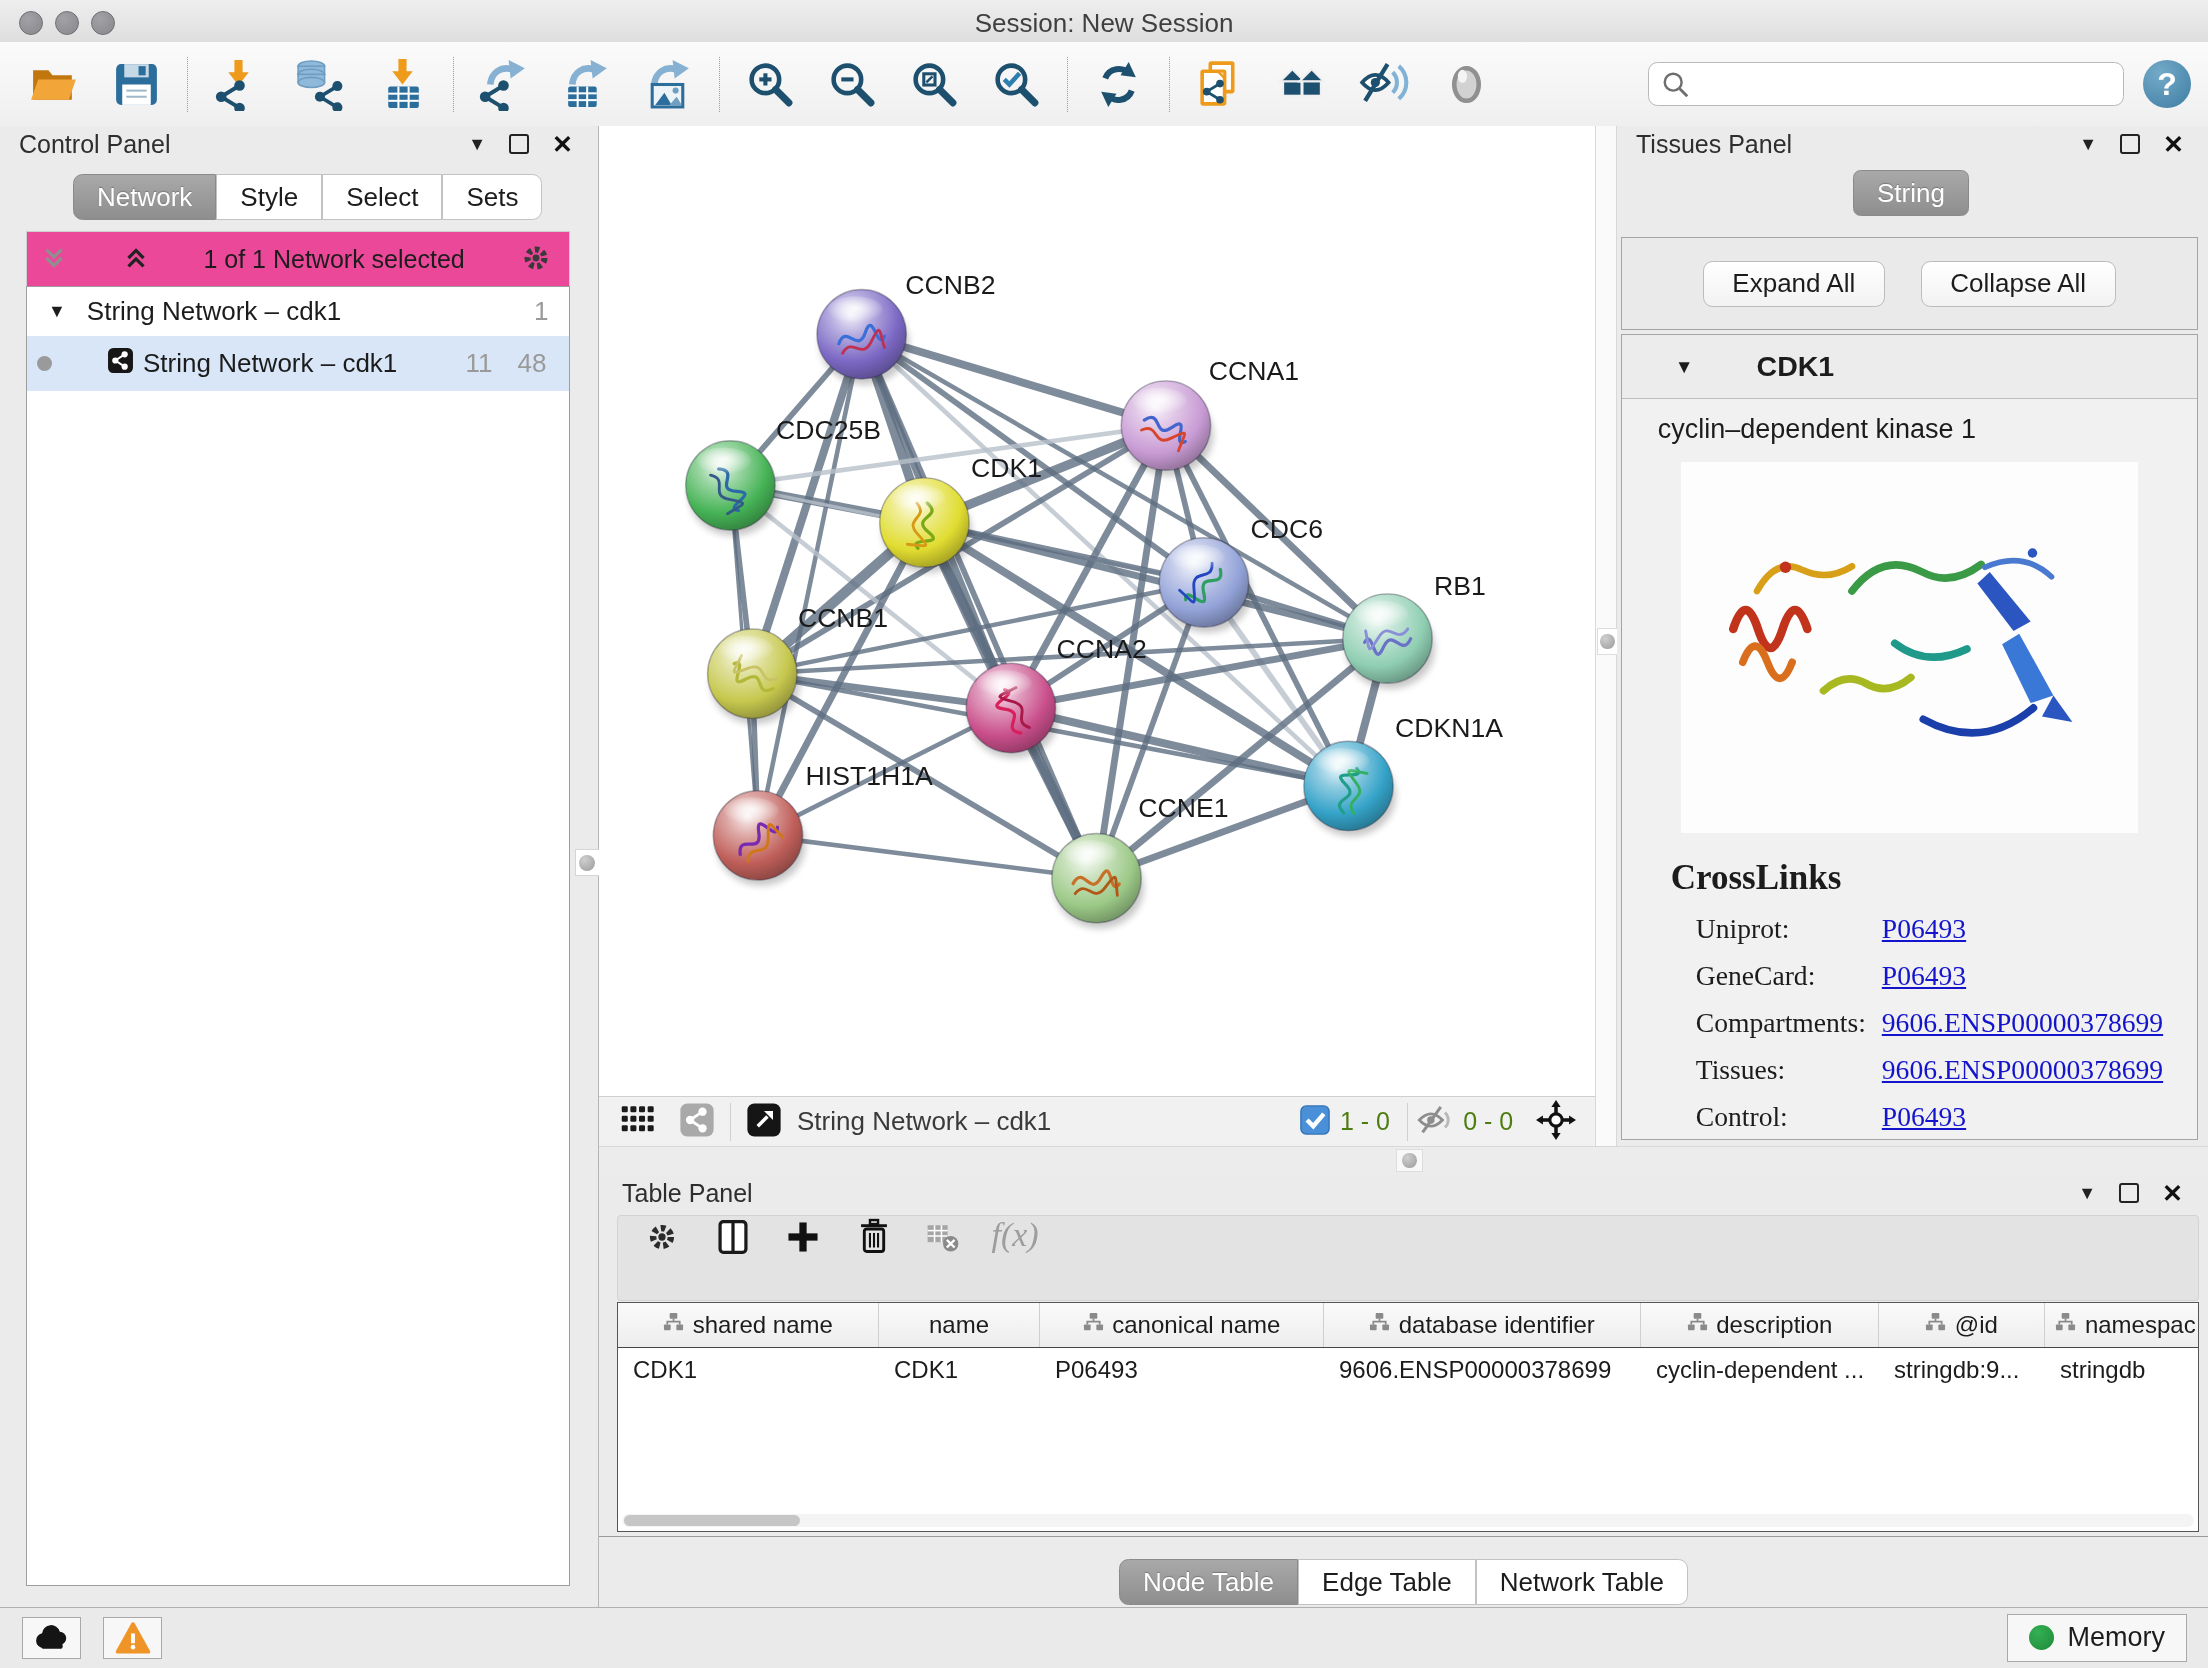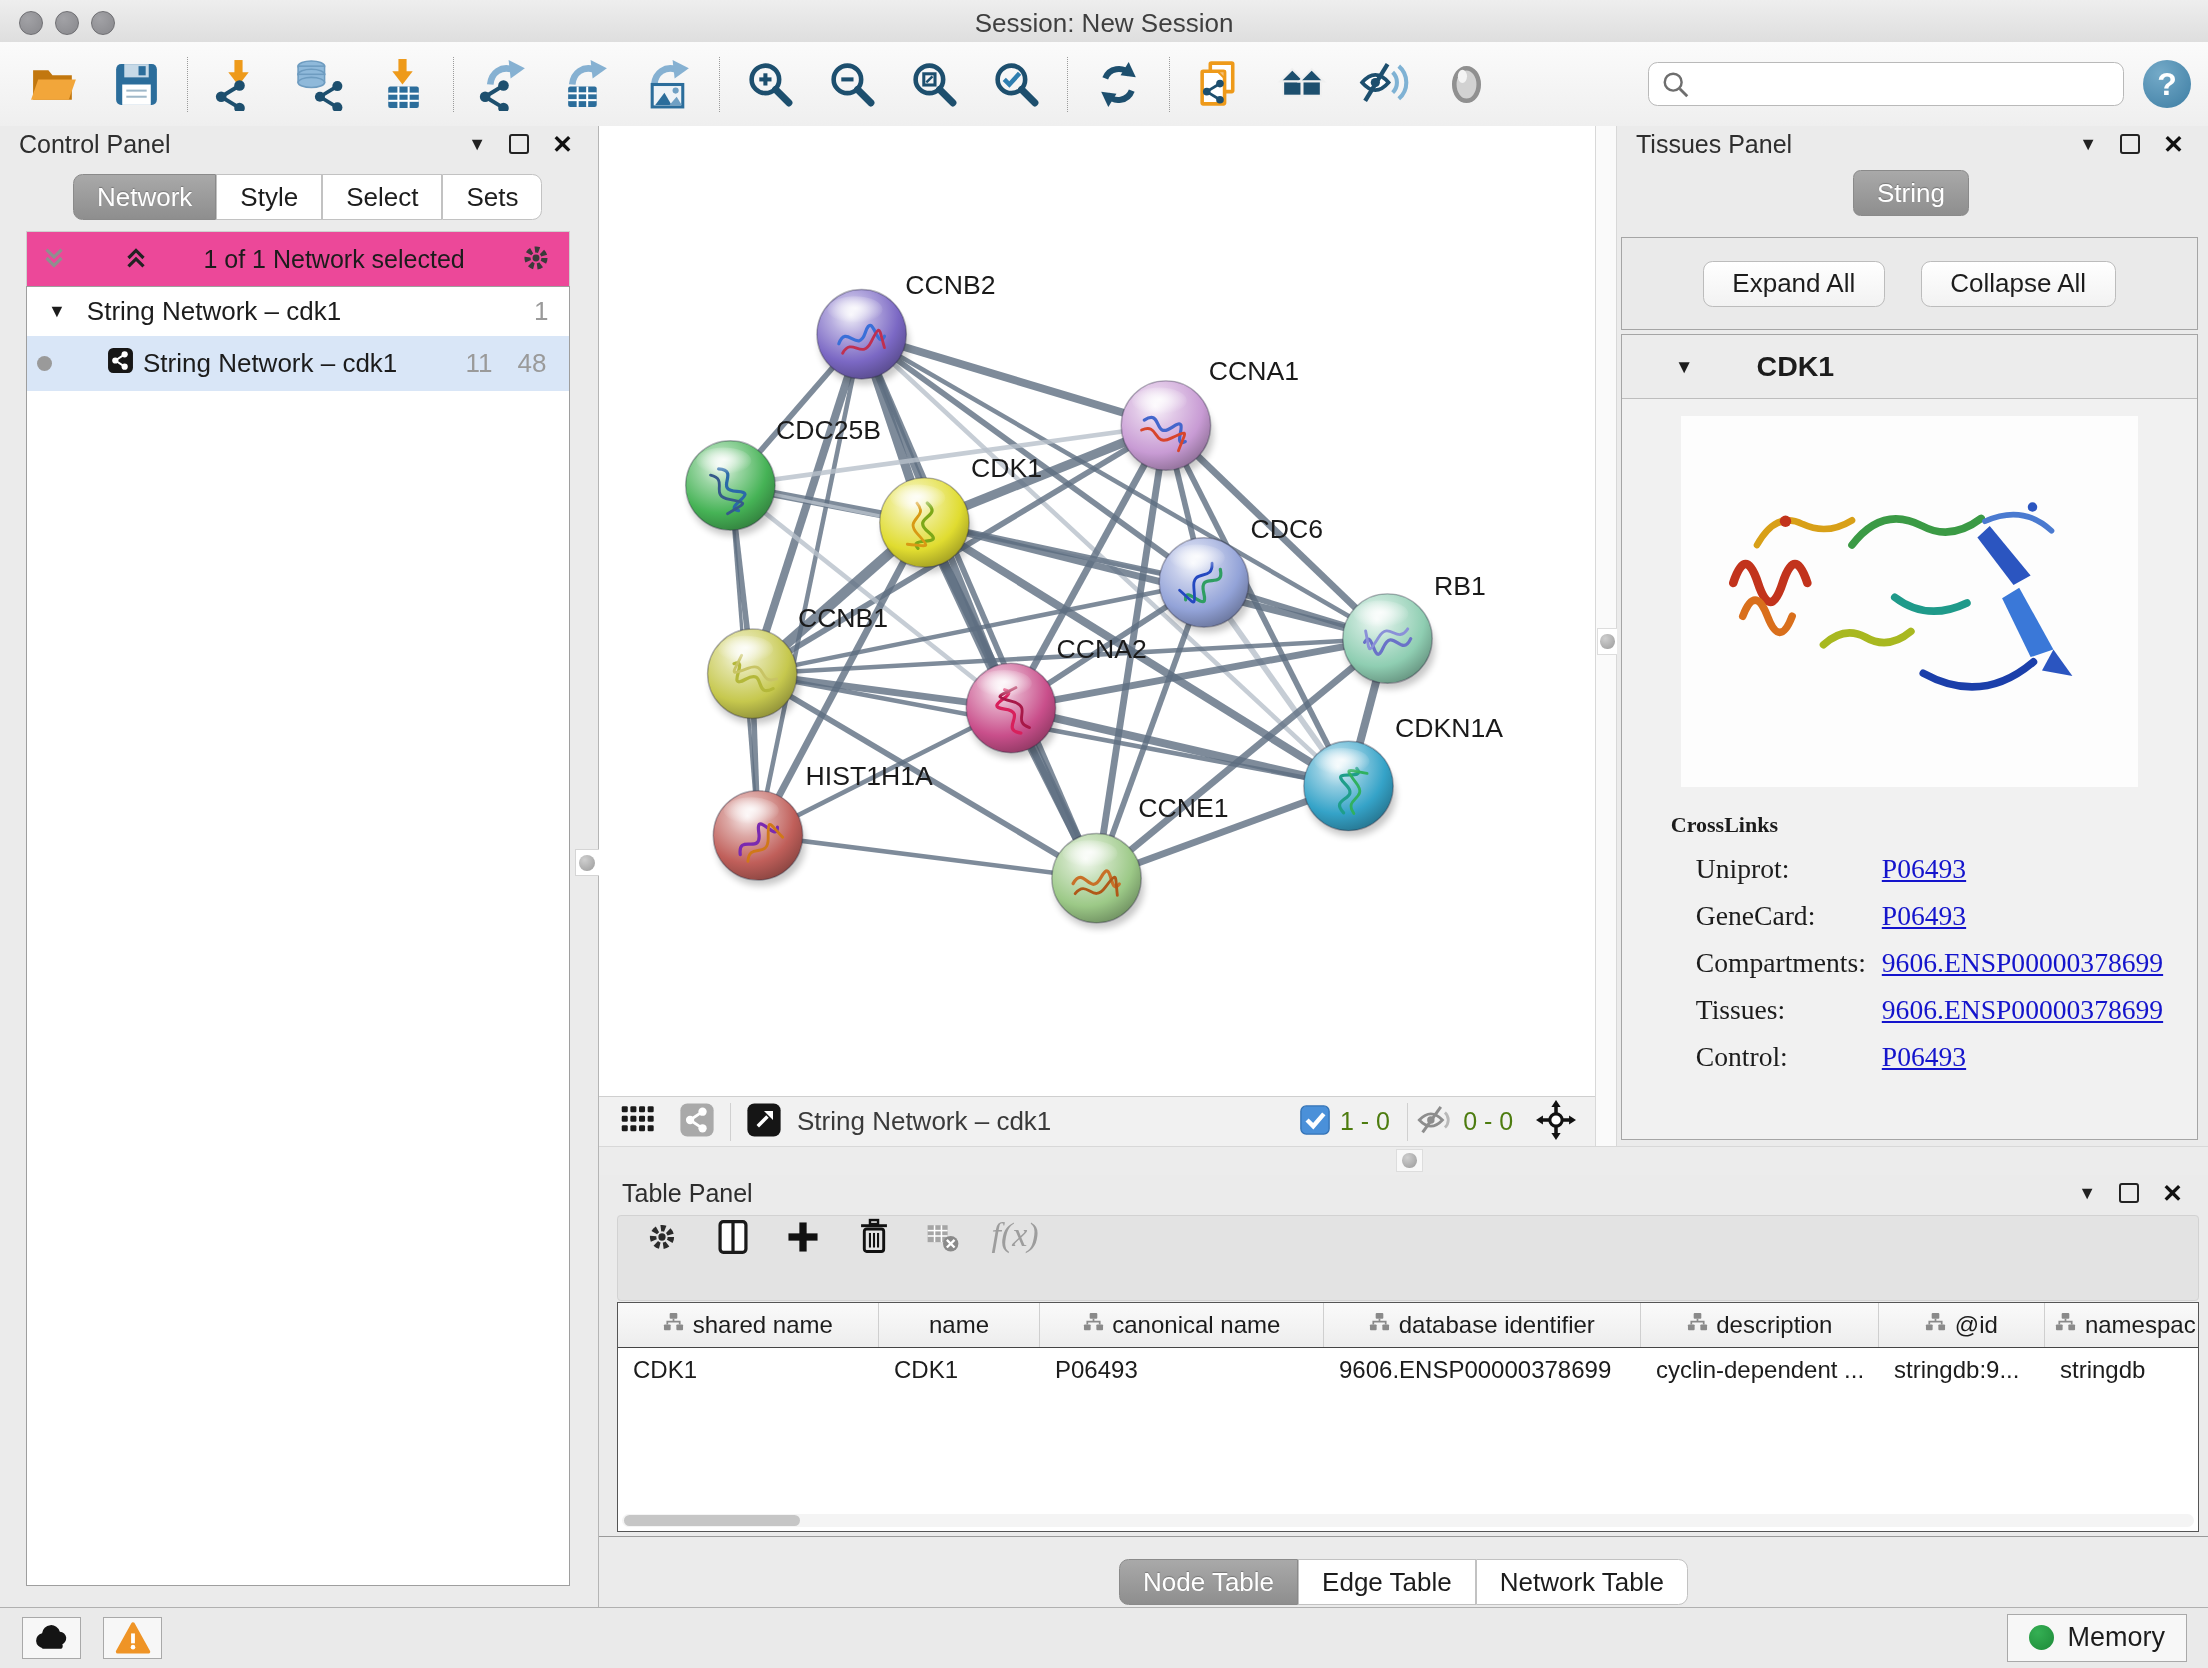--- a/index.html
+++ b/index.html
@@ -67,21 +67,21 @@
     display:flex;align-items:center;justify-content:center;gap:36px;}
   .rp-btn{height:44px;background:linear-gradient(#ffffff,#f2f2f2);border:1.9px solid #bcbcbc;border-radius:9.5px;
     font-size:26px;padding:0 28.5px;display:flex;align-items:center;}
   #rp-box2{position:absolute;left:3.8px;right:11.4px;top:208px;bottom:5.7px;border:1.9px solid #a5a5a5;background:#f1f1f1;box-sizing:border-box;}
   #rp-gene-head{height:63px;display:flex;align-items:center;background:#ececec;border-bottom:1.9px solid #bdbdbd;}
   #rp-gene-tri{margin-left:53px;font-size:19px;}
   #rp-gene-name{margin-left:63px;font-size:28.5px;font-weight:bold;}
   #rp-desc{font-size:27px;margin:15px 0 0 36px;}
   #rp-img-card{width:457px;height:371px;margin:17px auto 9.5px auto;background:#fdfdfd;display:flex;align-items:center;justify-content:center;}
   #rp-cross{margin:25px 0 0 49px;font-family:"Liberation Serif",serif;}
-  #rp-cross-title{font-size:22px;font-weight:bold;margin-bottom:13.3px;}
+  #rp-cross-title{font-size:35px;font-weight:bold;margin-bottom:13.3px;}
   .cl-row{display:flex;font-size:27.6px;margin:15px 0;}
   .cl-label{width:186px;margin-left:25px;}
   .cl-link{color:#1414cc;text-decoration:underline;}
   
   #h-splitter{position:absolute;left:599px;top:1146px;right:0;height:28.5px;background:#ececec;border-top:1px solid #d8d8d8;}
   #hs-handle{position:absolute;left:797px;top:1.9px;width:25px;height:21px;background:#f8f8f8;border:1px solid #ddd;
     display:flex;align-items:center;justify-content:center;}
   
   #table-panel{position:absolute;left:599px;top:1175px;right:0;bottom:61px;background:#ebebeb;}
   #tp-toolbar{position:absolute;left:18px;right:9.5px;top:40px;height:86px;background:#e3e3e3;border:1px solid #d2d2d2;
@@ -777,20 +777,21 @@
   <div id="rp-tab" class="seg-tab seg-sel">String</div>
   <div id="rp-box1">
     <div class="rp-btn">Expand All</div>
     <div class="rp-btn">Collapse All</div>
   </div>
   <div id="rp-box2">
     <div id="rp-gene-head">
       <span id="rp-gene-tri">▼</span>
       <span id="rp-gene-name">CDK1</span>
     </div>
+    <div id="rp-desc">cyclin–dependent kinase 1</div>
     <div id="rp-img-card">
       <svg width="418" height="342" viewBox="0 0 440 360">
         <g fill="none" stroke-linecap="round">
           <path d="M35 160 q13 -40 26 0 q13 40 26 0 q13 -40 26 0" stroke="#c2331c" stroke-width="9"></path>
           <path d="M45 195 q13 -34 26 0 q13 34 26 0" stroke="#d96f1c" stroke-width="8"></path>
           <path d="M60 120 q20 -36 48 -22 q26 12 52 -4" stroke="#d8a018" stroke-width="7"></path>
           <path d="M130 225 q22 -20 44 -8 q24 14 48 -6" stroke="#a8b820" stroke-width="8"></path>
           <path d="M160 120 q32 -42 74 -20 q30 16 62 -8" stroke="#3b9a45" stroke-width="8"></path>
           <path d="M205 175 q34 26 76 6" stroke="#1f9a8a" stroke-width="8"></path>
           <path d="M235 255 q62 34 116 -12" stroke="#1b3faa" stroke-width="8"></path>

